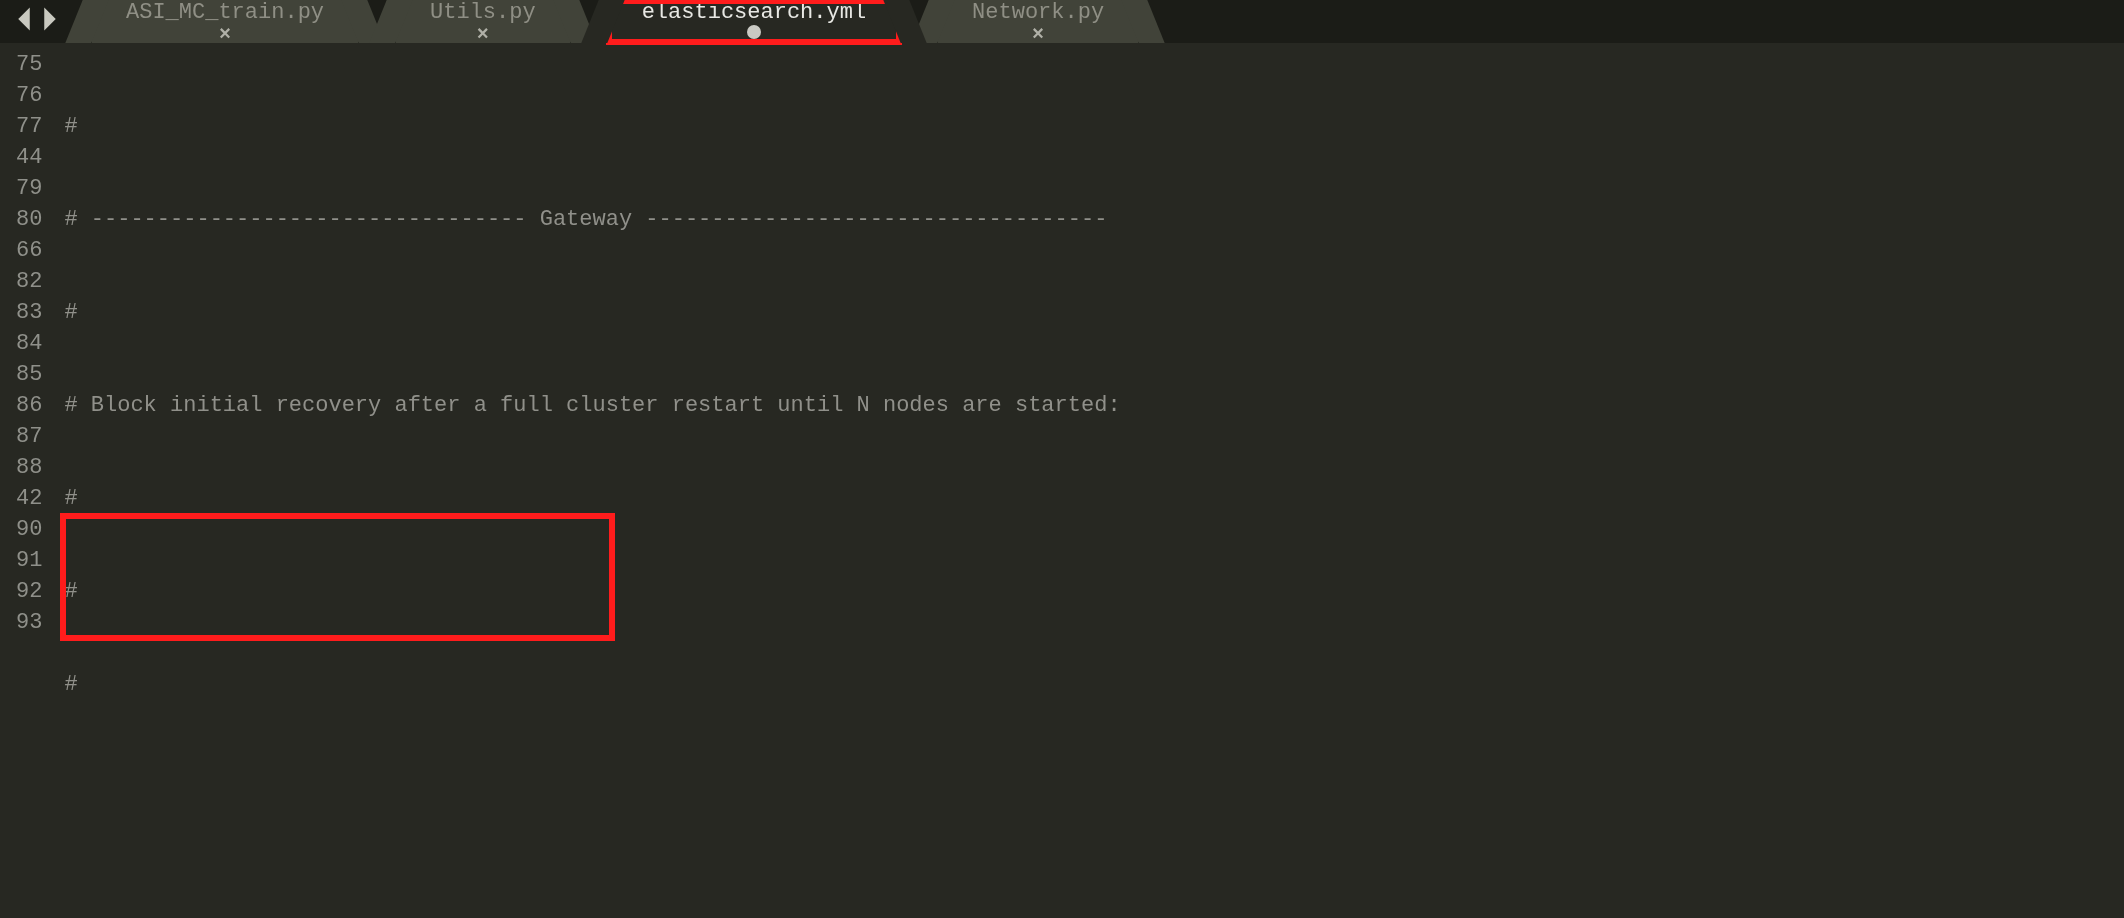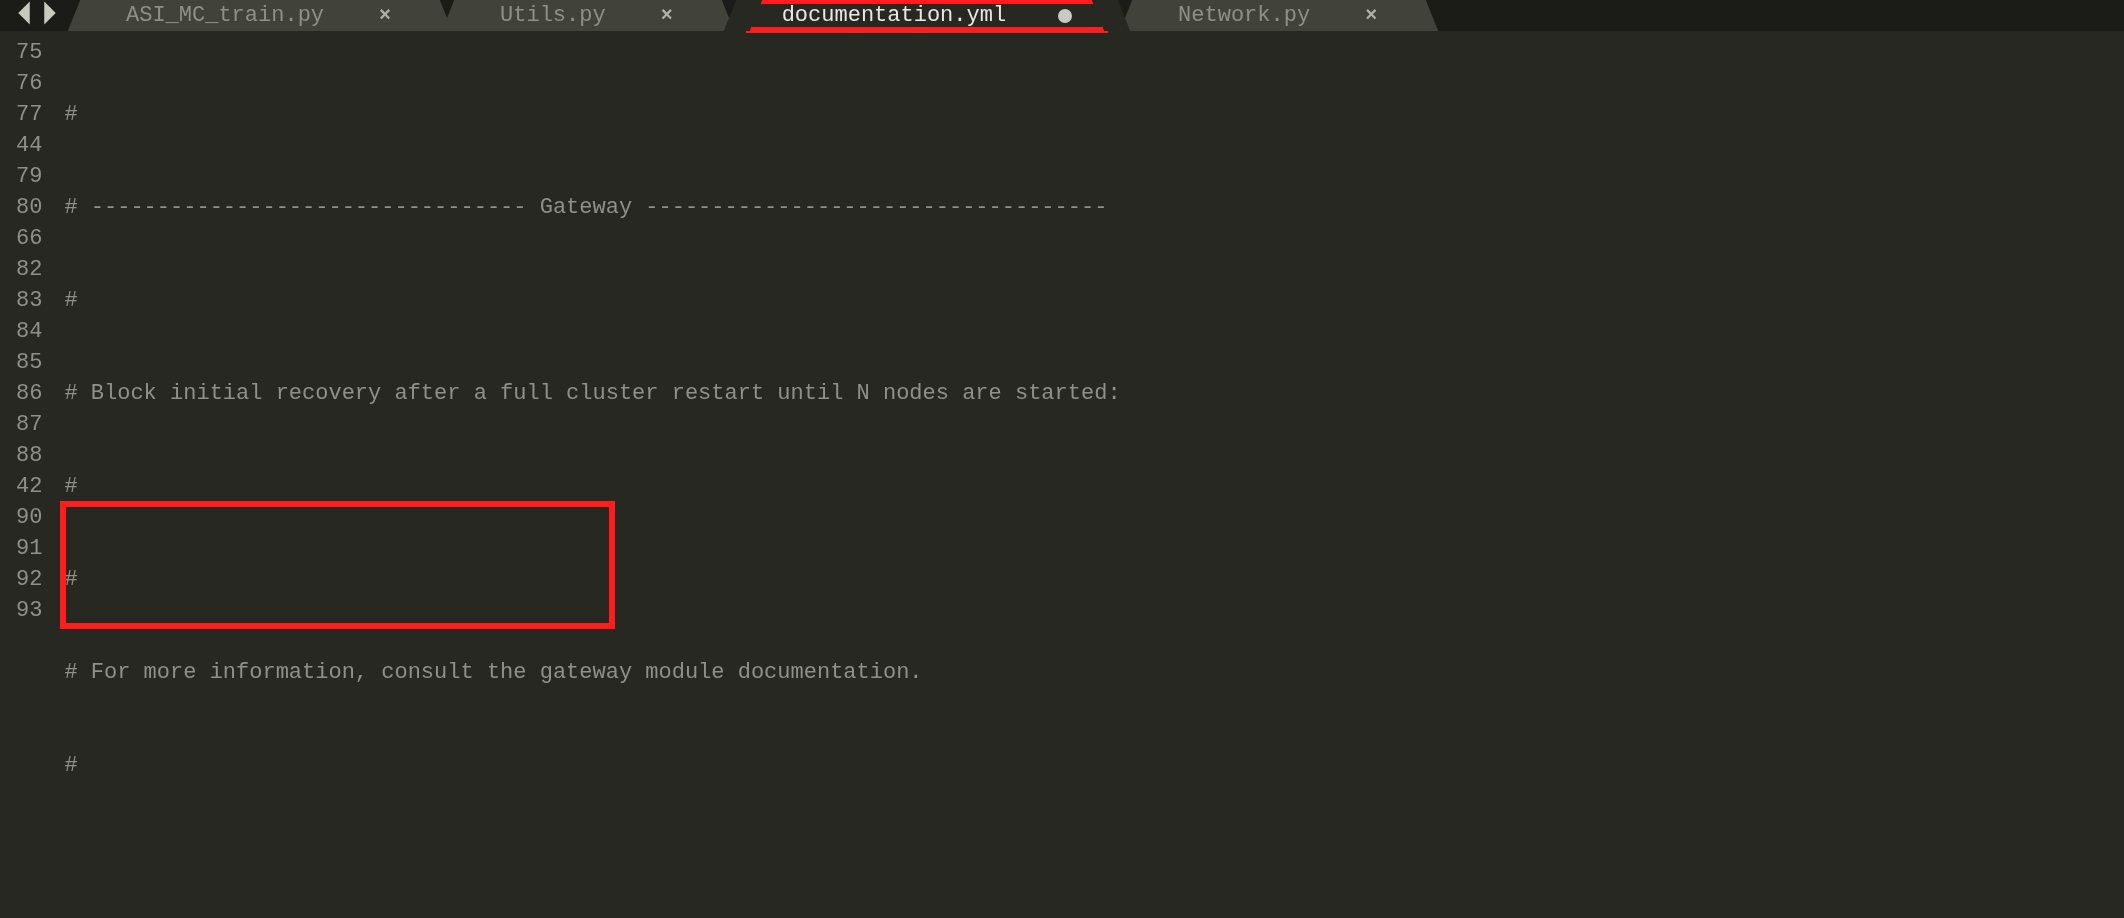--- a/index.html
+++ b/index.html
@@ -27,20 +27,21 @@
     position: relative;
     display: flex;
     align-items: center;
     height: 100%;
     padding: 0 34px 0 34px;
     color: #9c9c92;
     font-size: 22px;
     background: #414339;
     margin-right: 2px;
     cursor: pointer;
+    flex-direction: column;
   }
   .tab.inactive-dim { color: #8f8f85; }
   .tab.active {
     background: #272822;
     color: #e8e8e4;
   }
   .tab .tab-label { white-space: nowrap; }
   .tab .tab-spacer { width: 52px; }
   .tab .tab-close, .tab .tab-dirty {
     position: relative;
@@ -130,21 +131,21 @@
     <span class="tab-close">×</span>
   </div>
 
   <div class="tab inactive-dim">
     <span class="tab-label">Utils.py</span>
     <span class="tab-spacer"></span>
     <span class="tab-close">×</span>
   </div>
 
   <div class="tab active highlighted">
-    <span class="tab-label">documentation.yml</span>
+    <span class="tab-label">elasticsearch.yml</span>
     <span class="tab-spacer"></span>
     <span class="tab-dirty"></span>
   </div>
 
   <div class="tab inactive-dim">
     <span class="tab-label">Network.py</span>
     <span class="tab-spacer"></span>
     <span class="tab-close">×</span>
   </div>
 </div>
@@ -173,21 +174,20 @@
     <div class="ln">93</div>
   </div>
 
   <div class="code">
     <div class="line"><span class="c-comment">#</span></div>
     <div class="line"><span class="c-comment"># --------------------------------- Gateway -----------------------------------</span></div>
     <div class="line"><span class="c-comment">#</span></div>
     <div class="line"><span class="c-comment"># Block initial recovery after a full cluster restart until N nodes are started:</span></div>
     <div class="line"><span class="c-comment">#</span></div>
     <div class="line"><span class="c-comment">#</span></div>
-    <div class="line"><span class="c-comment"># For more information, consult the gateway module documentation.</span></div>
     <div class="line"><span class="c-comment">#</span></div>
     
     
     
     
     
     
     
     
     

